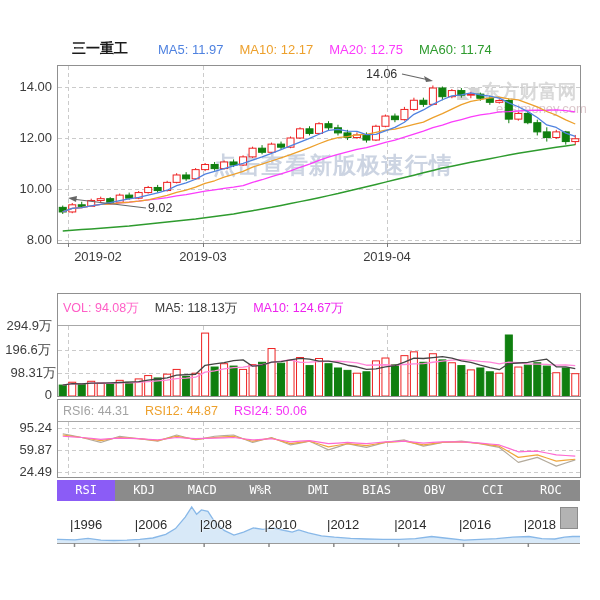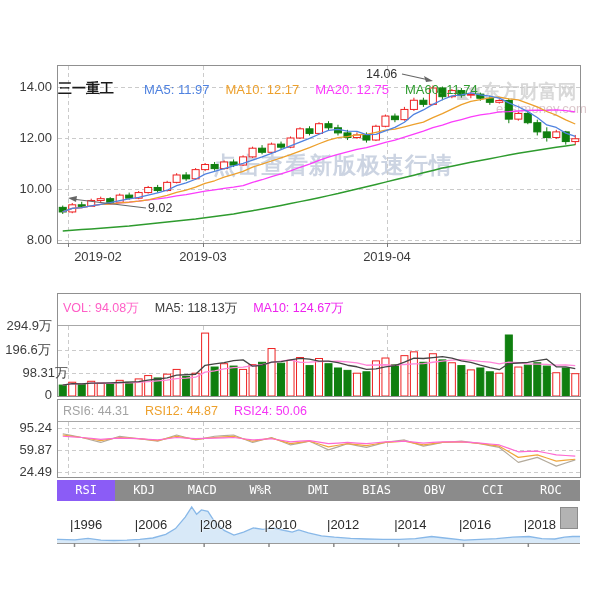--- a/index.html
+++ b/index.html
@@ -247,21 +247,21 @@
       <line x1="74.5" y1="543" x2="74.5" y2="547" stroke="#8a8a8a" stroke-width="1.5"></line>
       <line x1="139.32999999999998" y1="543" x2="139.32999999999998" y2="547" stroke="#8a8a8a" stroke-width="1.5"></line>
       <line x1="204.16" y1="543" x2="204.16" y2="547" stroke="#8a8a8a" stroke-width="1.5"></line>
       <line x1="268.99" y1="543" x2="268.99" y2="547" stroke="#8a8a8a" stroke-width="1.5"></line>
       <line x1="333.82" y1="543" x2="333.82" y2="547" stroke="#8a8a8a" stroke-width="1.5"></line>
       <line x1="398.65" y1="543" x2="398.65" y2="547" stroke="#8a8a8a" stroke-width="1.5"></line>
       <line x1="463.48" y1="543" x2="463.48" y2="547" stroke="#8a8a8a" stroke-width="1.5"></line>
       <line x1="528.31" y1="543" x2="528.31" y2="547" stroke="#8a8a8a" stroke-width="1.5"></line>
     </svg>
 
-  <div class="hdr" style="left:58px;top:40px;margin-top:40px;">
+  <div class="hdr" style="left:72px;top:40px;">
     <span id="stock-name">三一重工</span>
     <span id="ma-labels" style="display:inline-flex;margin-left:14px;">
         <span style="color: rgb(79, 130, 224);">MA5: 11.97</span>
         <span style="color: rgb(237, 160, 44);">MA10: 12.17</span>
         <span style="color: rgb(251, 61, 251);">MA20: 12.75</span>
         <span style="color: rgb(46, 155, 46);">MA60: 11.74</span>
       </span>
   </div>
 
   <div class="hdr" id="vol-header" style="left:63px;top:300px;font-size:12.5px;">
@@ -281,21 +281,21 @@
   <div id="labels">
       <span class="lbl" style="left:4px;top:80px;width:48px;text-align:right;">14.00</span>
       <span class="lbl" style="left:4px;top:131px;width:48px;text-align:right;">12.00</span>
       <span class="lbl" style="left:4px;top:182px;width:48px;text-align:right;">10.00</span>
       <span class="lbl" style="left:4px;top:233px;width:48px;text-align:right;">8.00</span>
       <span class="lbl" style="left:66px;top:250px;width:64px;text-align:center;">2019-02</span>
       <span class="lbl" style="left:171px;top:250px;width:64px;text-align:center;">2019-03</span>
       <span class="lbl" style="left:355px;top:250px;width:64px;text-align:center;">2019-04</span>
       <span class="lbl" style="left:4px;top:319px;width:48px;text-align:right;">294.9万</span>
       <span class="lbl" style="left:4px;top:343px;width:48px;text-align:center;">196.6万</span>
-      <span class="lbl" style="left:20px;top:366px;width:48px;text-align:right;">98.31万</span>
+      <span class="lbl" style="left:8px;top:366px;width:48px;text-align:right;">98.31万</span>
       <span class="lbl" style="left:4px;top:388px;width:48px;text-align:right;">0</span>
       <span class="lbl" style="left:4px;top:421px;width:48px;text-align:right;">95.24</span>
       <span class="lbl" style="left:4px;top:443px;width:48px;text-align:right;">59.87</span>
       <span class="lbl" style="left:4px;top:465px;width:48px;text-align:right;">24.49</span>
     </div>
 
   <div id="tabs">
       <div class="tab active">RSI</div>
       <div class="tab">KDJ</div>
       <div class="tab">MACD</div>

